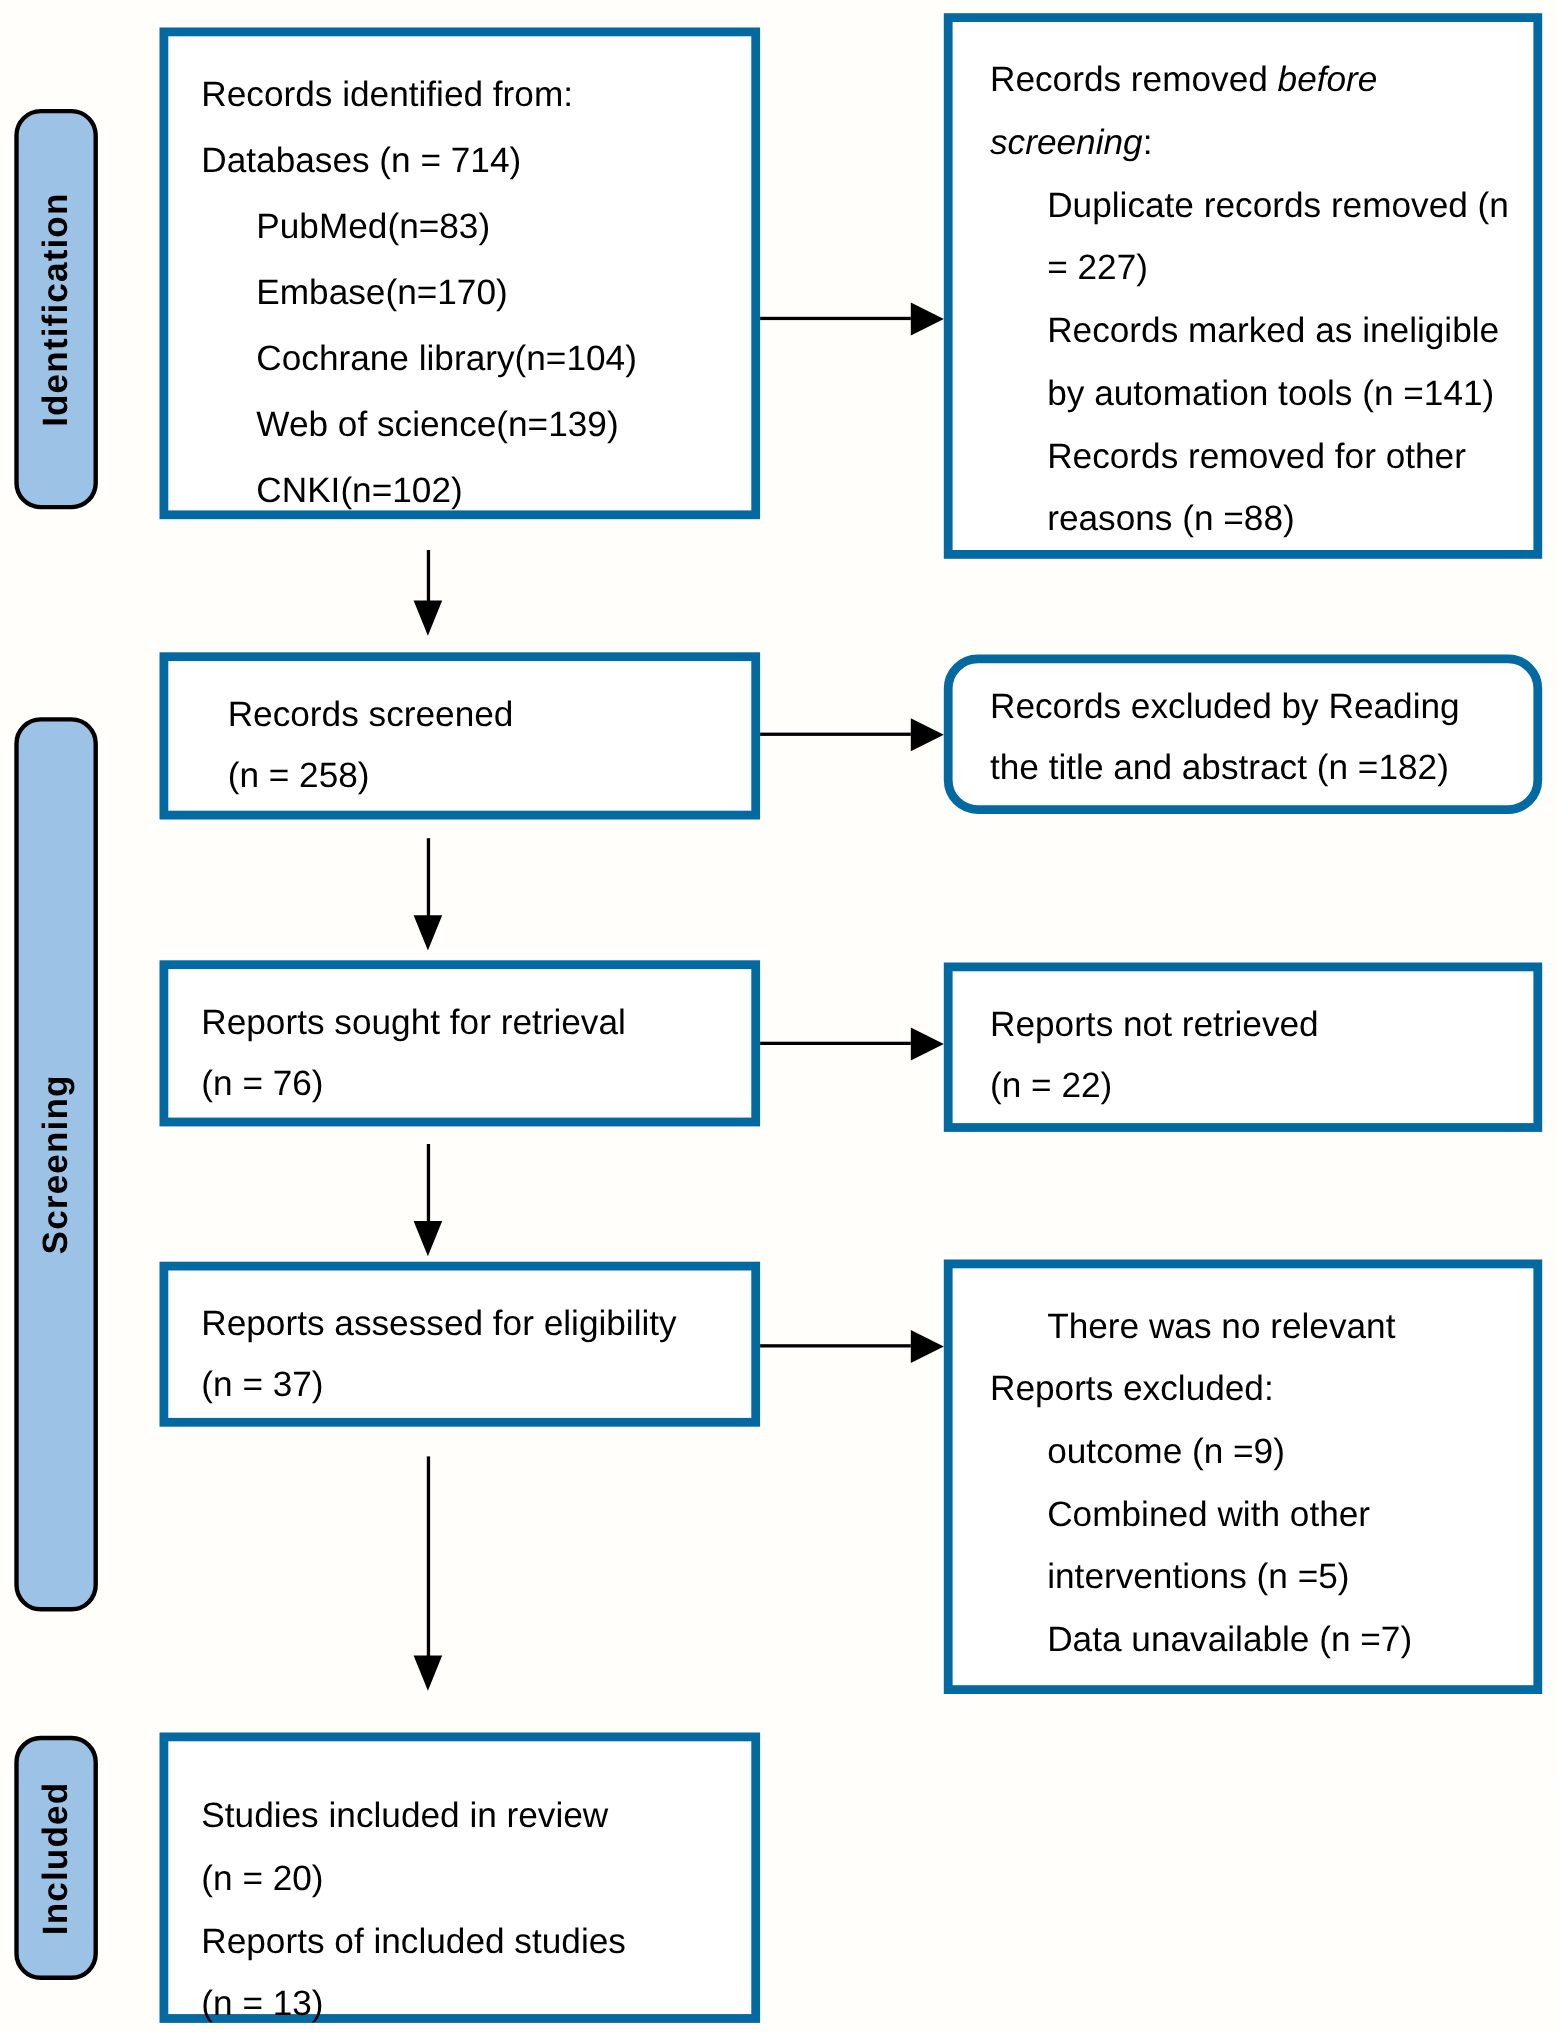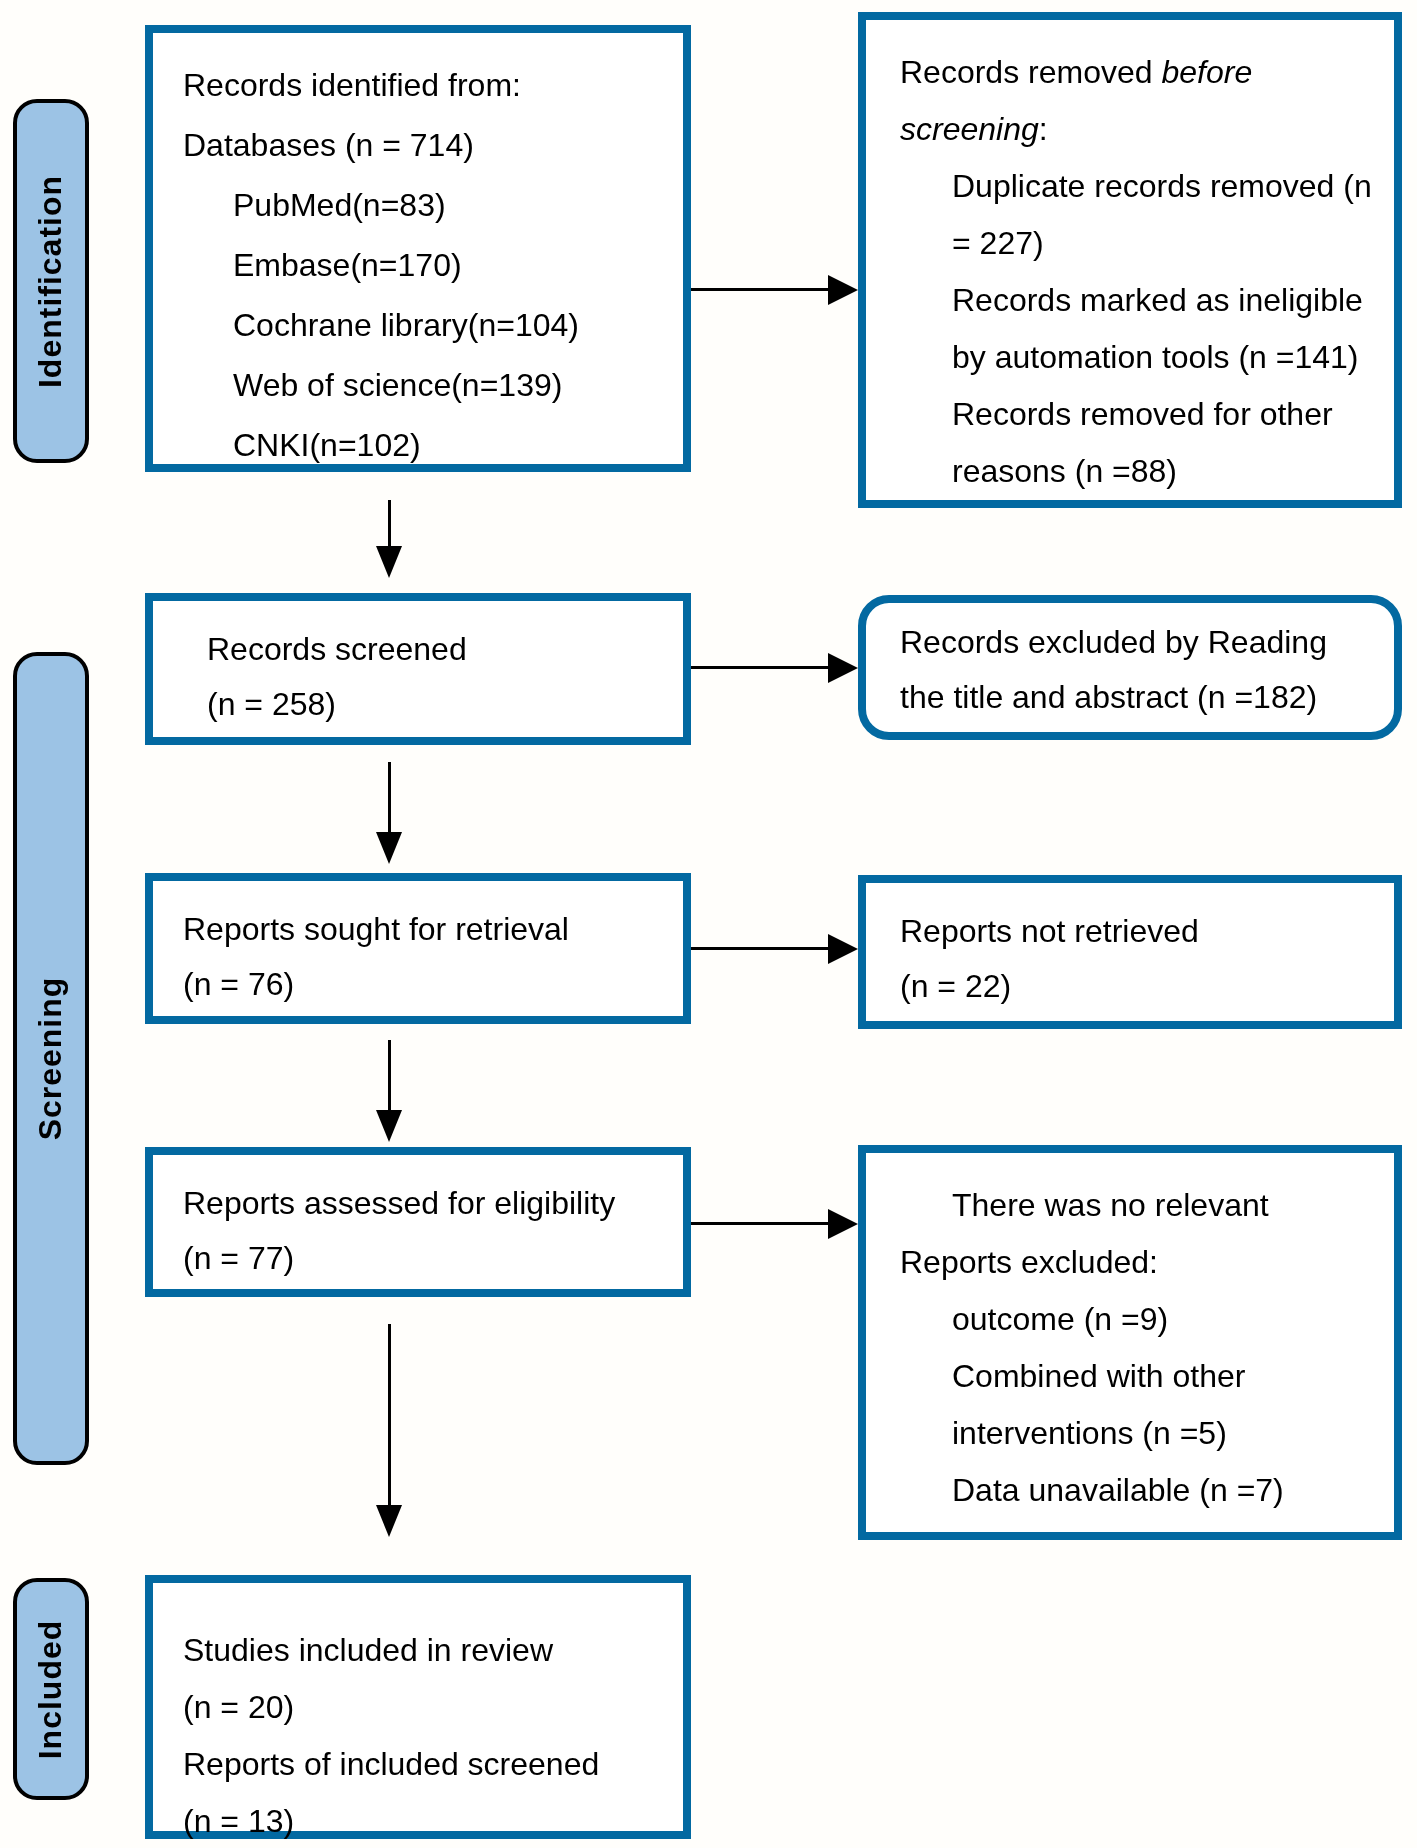--- a/index.html
+++ b/index.html
@@ -126,36 +126,36 @@
     <div class="ln">(n = 76)</div>
   </div>
 
   <div class="fbox rcol bx-not-retrieved">
     <div class="ln">Reports not retrieved</div>
     <div class="ln">(n = 22)</div>
   </div>
 
   <div class="fbox lcol bx-assessed">
     <div class="ln">Reports assessed for eligibility</div>
-    <div class="ln">(n = 77)</div>
+    <div class="ln">(n = 37)</div>
   </div>
 
   <div class="fbox rcol bx-reports-excluded">
     <div class="ln ind">There was no relevant</div>
     <div class="ln">Reports excluded:</div>
     <div class="ln ind">outcome (n =9)</div>
     <div class="ln ind">Combined with other</div>
     <div class="ln ind">interventions (n =5)</div>
     <div class="ln ind">Data unavailable (n =7)</div>
   </div>
 
   <div class="fbox lcol bx-included">
     <div class="ln">Studies included in review</div>
     <div class="ln">(n = 20)</div>
-    <div class="ln">Reports of included screened</div>
+    <div class="ln">Reports of included studies</div>
     <div class="ln">(n = 13)</div>
   </div>
 
   <div>
     <div class="stem-h" style="left:691px;top:288px;width:137px;"></div>
     <div class="head-right" style="left:828px;top:275px;"></div>
   </div>
   <div>
     <div class="stem-h" style="left:691px;top:666px;width:137px;"></div>
     <div class="head-right" style="left:828px;top:653px;"></div>

